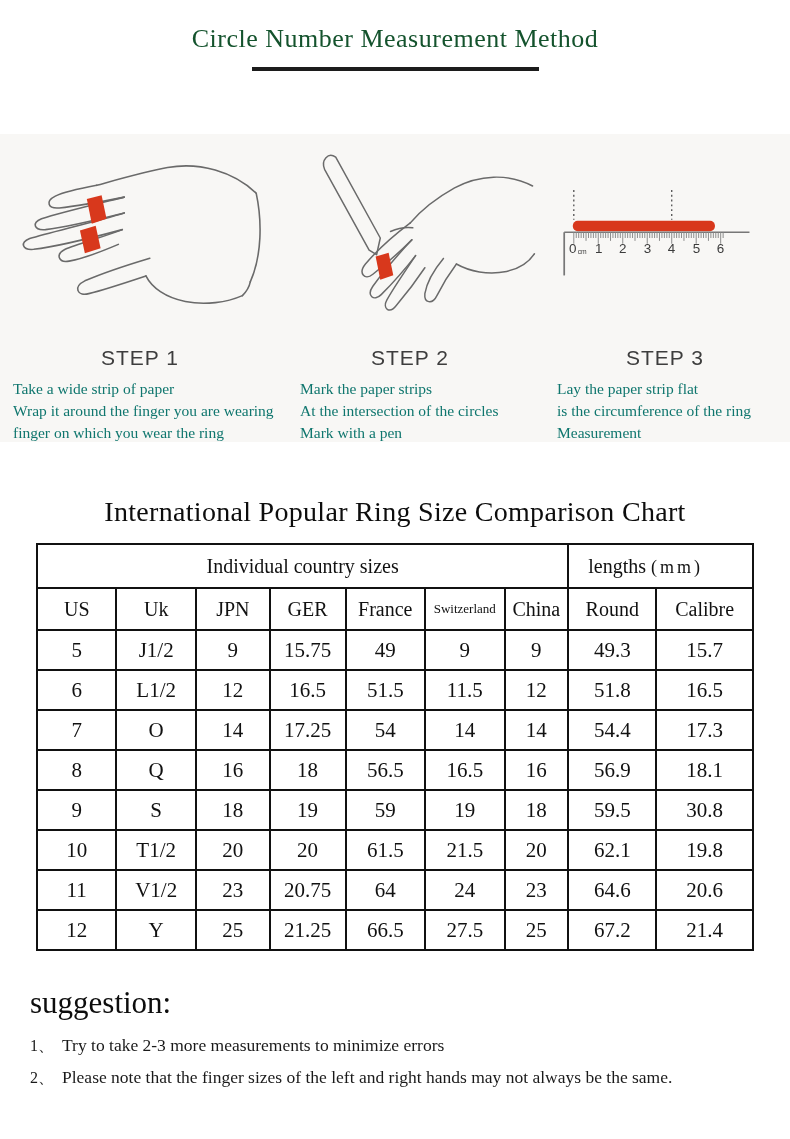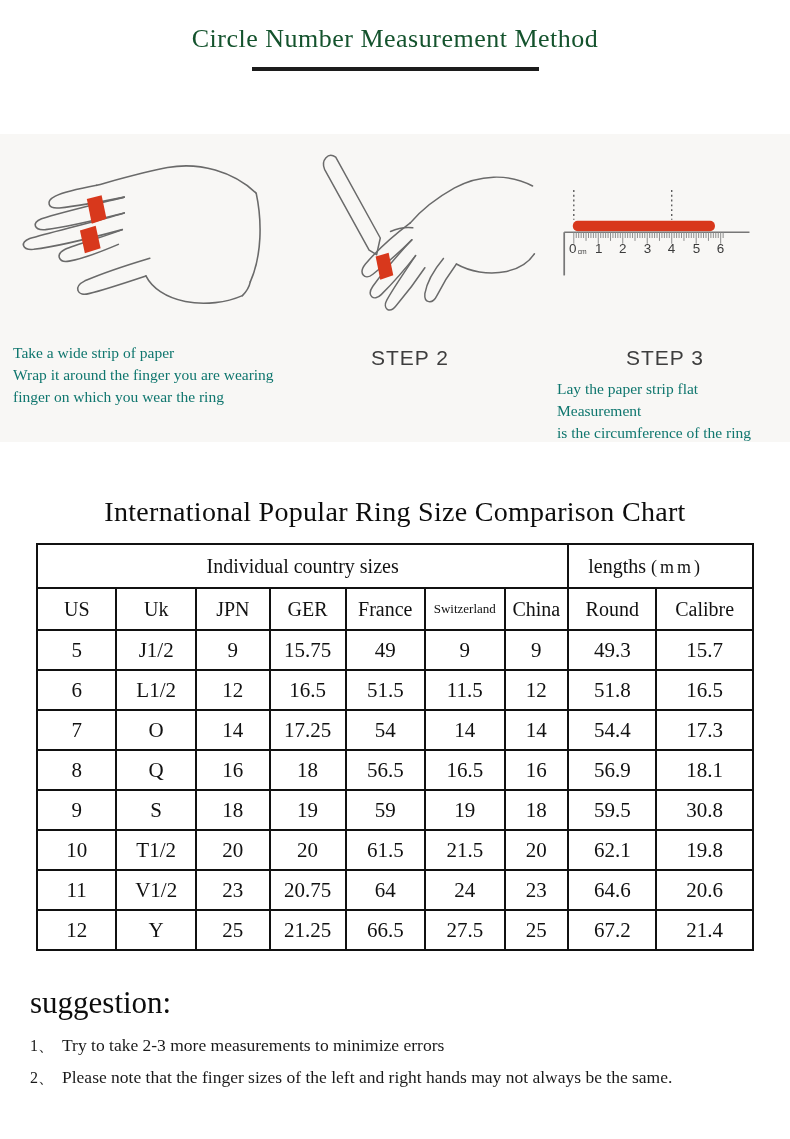--- a/index.html
+++ b/index.html
@@ -80,20 +80,21 @@
           <path class="hand-stroke" d="M124,72 C98,80 48,92 28,98 C18,102 20,110 32,109 C58,106 96,96 122,89"></path>
           <path class="hand-stroke" d="M122,89 C104,96 76,104 64,109 C54,114 57,123 68,121 C84,118 104,110 118,104"></path>
           <path class="hand-stroke" d="M150,118 C130,124 100,134 84,141 C72,147 76,157 88,154 C104,150 128,142 146,136"></path>
           <path class="hand-stroke" d="M146,136 C152,148 166,158 186,162 C206,166 228,163 244,156"></path>
           <path class="hand-stroke" d="M258,52 C264,80 264,115 252,142"></path>
           <path class="hand-stroke" d="M244,156 C248,152 251,147 252,142"></path>
           <path d="M86,58 L101,54 L106,78 L91,83 Z" fill="#d8381c"></path>
           <path d="M79,90 L95,85 L100,108 L84,113 Z" fill="#d8381c"></path>
         </svg>
       </div>
+      <div class="step-label">STEP 1</div>
       <div class="step-lines">
         <div>Take a wide strip of paper</div>
         <div>Wrap it around the finger you are wearing</div>
         <div>finger on which you wear the ring</div>
       </div>
     </div>
 
     <div class="step-col c2">
       <div class="illus">
         <svg width="260" height="192" viewBox="0 0 280 200">
@@ -102,20 +103,25 @@
           <path class="hand-stroke" d="M140,84 C124,96 104,114 92,128 C84,138 91,146 100,139 C114,128 130,114 142,102"></path>
           <path class="hand-stroke" d="M142,102 C128,117 110,138 100,152 C93,162 101,169 109,161 C122,148 136,132 146,119"></path>
           <path class="hand-stroke" d="M146,119 C136,134 122,154 115,167 C110,176 118,182 125,173 C136,160 148,144 156,132"></path>
           <path class="hand-stroke" d="M176,122 C166,134 158,148 156,160 C155,170 164,172 169,162 C176,148 184,136 190,128"></path>
           <path class="hand-stroke" d="M190,128 C204,136 224,140 244,136 C258,133 268,126 274,117"></path>
           <path class="hand-stroke" d="M119,93 C128,89 136,88 143,89"></path>
           <path d="M103,120 L117,116 L122,140 L108,145 Z" fill="#d8381c"></path>
         </svg>
       </div>
       <div class="step-label">STEP 2</div>
+      <div class="step-lines">
+        <div>Mark the paper strips</div>
+        <div>At the intersection of the circles</div>
+        <div>Mark with a pen</div>
+      </div>
     </div>
 
     <div class="step-col c3">
       <div class="illus">
         <svg width="250" height="192" viewBox="0 0 260 200">
           <g transform="translate(0,36)">
             <line x1="35" y1="14" x2="35" y2="45" stroke="#555" stroke-width="1.4" stroke-dasharray="2,3"></line>
             <line x1="137" y1="14" x2="137" y2="45" stroke="#555" stroke-width="1.4" stroke-dasharray="2,3"></line>
             <rect x="34" y="46" width="148" height="11" rx="5" fill="#d8381c"></rect>
             <line x1="25" y1="58" x2="218" y2="58" stroke="#777" stroke-width="1.5"></line>
@@ -128,22 +134,22 @@
             <text class="ruler-text" x="108" y="80" font-size="14">3</text>
             <text class="ruler-text" x="133" y="80" font-size="14">4</text>
             <text class="ruler-text" x="159" y="80" font-size="14">5</text>
             <text class="ruler-text" x="184" y="80" font-size="14">6</text>
           </g>
         </svg>
       </div>
       <div class="step-label">STEP 3</div>
       <div class="step-lines">
         <div>Lay the paper strip flat</div>
+        <div>is the circumference of the ring</div>
         <div>Measurement</div>
-        <div>is the circumference of the ring</div>
       </div>
     </div>
   </div>
 
   <div class="chart-title">International Popular Ring Size Comparison Chart</div>
 
   <table class="size-table">
     <colgroup>
       <col style="width:11.1%">
         <col style="width:11.1%">

